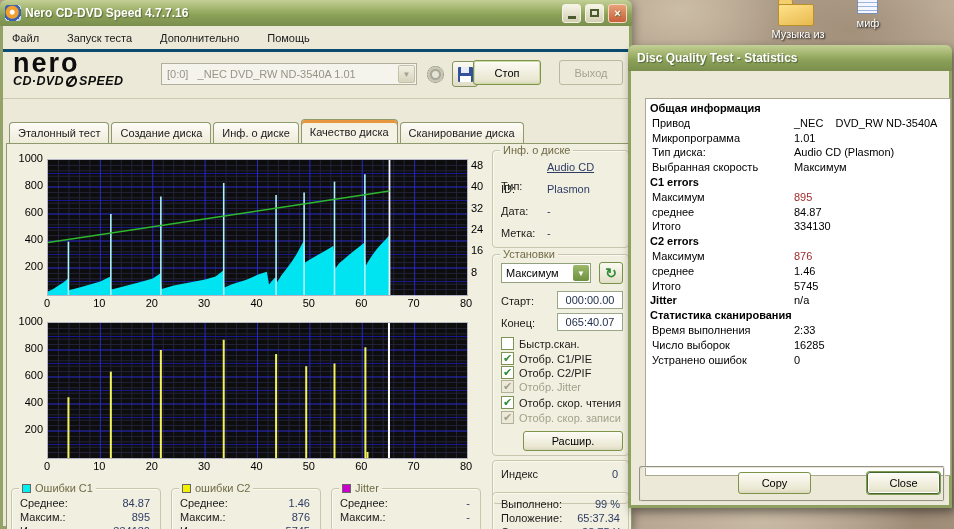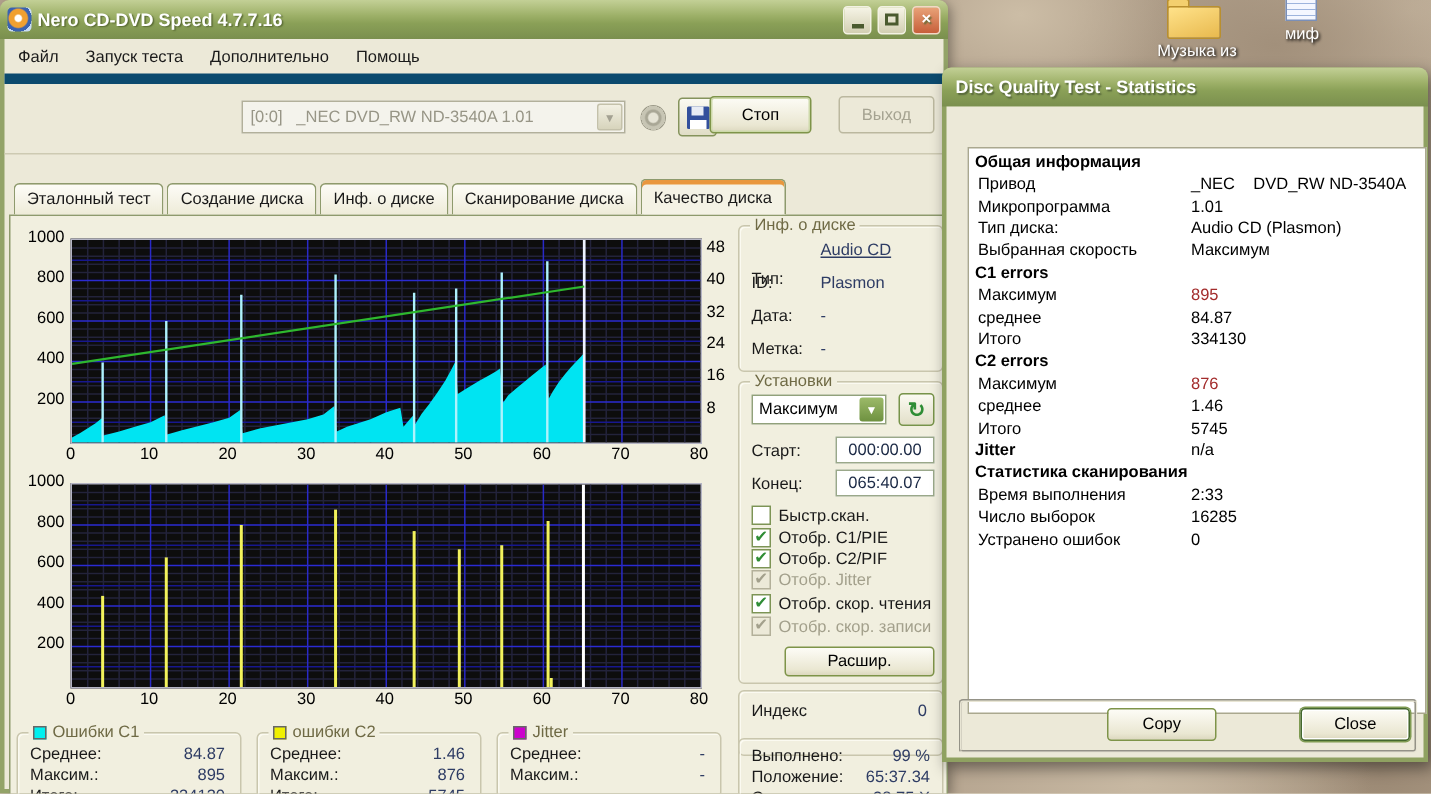--- a/index.html
+++ b/index.html
@@ -22,21 +22,21 @@
  background:linear-gradient(180deg,#c3d096 0%,#9db068 40%,#8aa057 60%,#7a8f4e 100%);
  color:#fff;font-size:12px;font-weight:bold;text-shadow:1px 1px 1px #5a6b35}
 .app-ico{width:16px;height:16px;border-radius:3px;background:radial-gradient(circle at 45% 45%,#fff 0 2px,#f0a030 3px 6px,#3a62b0 7px 9px,#c8dcf4 9px)}
 .titlebar .spacer{flex:1}
 .tbtn{width:19px;height:19px;border-radius:3px;border:1px solid #f3f2e4;display:flex;align-items:center;justify-content:center;
  background:linear-gradient(180deg,#f6f4e6,#d2cfb2);color:#4a5a2e;font-size:11px;font-weight:bold}
 .tbtn .minbar{width:8px;height:3px;background:#4a5a2e;margin-top:8px}
 .tbtn .maxbox{width:9px;height:8px;border:2px solid #4a5a2e}
 .tbtn.close{background:linear-gradient(180deg,#e8a278,#c75f3a);color:#fff;border-color:#f3d8c6}
 .win-body{margin:0 3px;background:#ece9d8;height:500px;position:relative}
-.menubar{display:flex;gap:4px;padding:4px 2px 3px;font-size:11px;color:#1a1a1a;border-bottom:7px solid #0c4a6e}
+.menubar{display:flex;gap:14px;padding:4px 2px 3px;font-size:11px;color:#1a1a1a;border-bottom:3px solid #0c4a6e}
 .menu-item{padding:2px 7px;cursor:default}
 .toolbar{position:relative;height:47px;border-bottom:1px solid #cdcab2}
 .brand{position:absolute;left:10px;top:-1px;color:#0d0d0d}
 .brand-nero{font-weight:bold;font-size:27px;line-height:25px;letter-spacing:2px}
 .brand-sub{font-style:italic;font-weight:bold;font-size:12.5px;letter-spacing:.4px;display:flex;align-items:center;gap:2px;margin-top:-2px}
 .disc-glyph{width:11px;height:11px;border:2px solid #111;border-radius:50%;position:relative;transform:skewX(-10deg);flex:0 0 auto}
 .disc-glyph::after{content:"";position:absolute;left:-3px;top:2px;width:12px;height:2px;background:#111;transform:rotate(-58deg)}
 .drive-combo{position:absolute;left:158px;top:11px;width:256px;height:22px;background:#f4f3ec;border:1px solid #b2b09b;color:#979586;font-size:11px;display:flex;align-items:center;padding-left:5px;white-space:pre}
 .combo-arrow{position:absolute;right:1px;top:1px;width:17px;height:18px;border:1px solid #c4c1aa;border-radius:2px;
  background:linear-gradient(#f2f0e3,#d7d4bc);color:#a3a192;font-size:8px;display:flex;align-items:center;justify-content:center}
@@ -119,41 +119,49 @@
   </div>
   <div class="win-body">
     <div class="menubar" id="menubar">
         <span class="menu-item">Файл</span>
         <span class="menu-item">Запуск теста</span>
         <span class="menu-item">Дополнительно</span>
         <span class="menu-item">Помощь</span>
       </div>
 
     <div class="toolbar">
+      <div class="brand">
+        <div class="brand-nero">nero</div>
+        <div class="brand-sub">
+          <span>CD·DVD</span>
+          <span class="disc-glyph"></span>
+          <span>SPEED</span>
+        </div>
+      </div>
       <div class="drive-combo">
         <span>[0:0]   _NEC DVD_RW ND-3540A 1.01</span>
         <span class="combo-arrow">▼</span>
       </div>
       <div class="tool-btn" id="btn-hand">
           <span class="gray-disc"></span>
         </div>
       <div class="tool-btn" id="btn-save">
           <span class="floppy"></span>
         </div>
       <div class="btn" id="btn-stop">Стоп</div>
       <div class="btn" id="btn-exit">Выход</div>
     </div>
 
     <div class="tab-content">
       <div class="tabstrip" id="tabstrip">
           <span class="tab">Эталонный тест</span>
           <span class="tab">Создание диска</span>
           <span class="tab">Инф. о диске</span>
+          <span class="tab active">Качество диска</span>
           <span class="tab">Сканирование диска</span>
-          <span class="tab active">Качество диска</span>
         </div>
 
       <div id="chartwrap0">
           <div class="plot" style="left: 40px; top: 15px; width: 421px; height: 137px;"><svg width="419" height="135">
               <line x1="10.475" y1="0" x2="10.475" y2="135" stroke="#23233b" stroke-width="1"></line>
               <line x1="20.95" y1="0" x2="20.95" y2="135" stroke="#23233b" stroke-width="1"></line>
               <line x1="31.425" y1="0" x2="31.425" y2="135" stroke="#23233b" stroke-width="1"></line>
               <line x1="41.9" y1="0" x2="41.9" y2="135" stroke="#23233b" stroke-width="1"></line>
               <line x1="62.85" y1="0" x2="62.85" y2="135" stroke="#23233b" stroke-width="1"></line>
               <line x1="73.325" y1="0" x2="73.325" y2="135" stroke="#23233b" stroke-width="1"></line>

